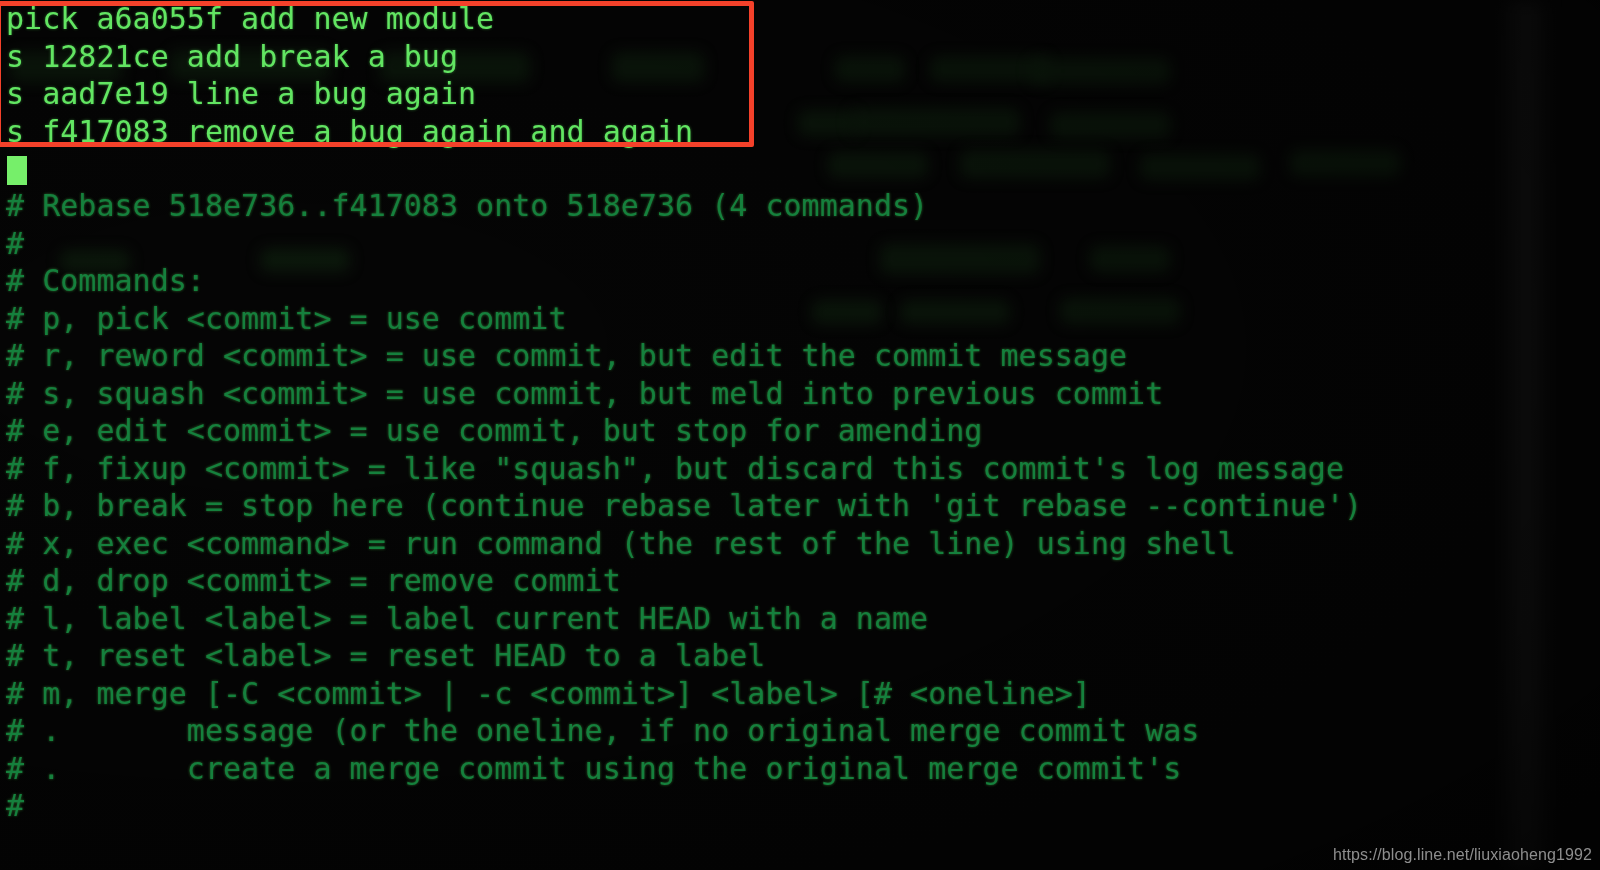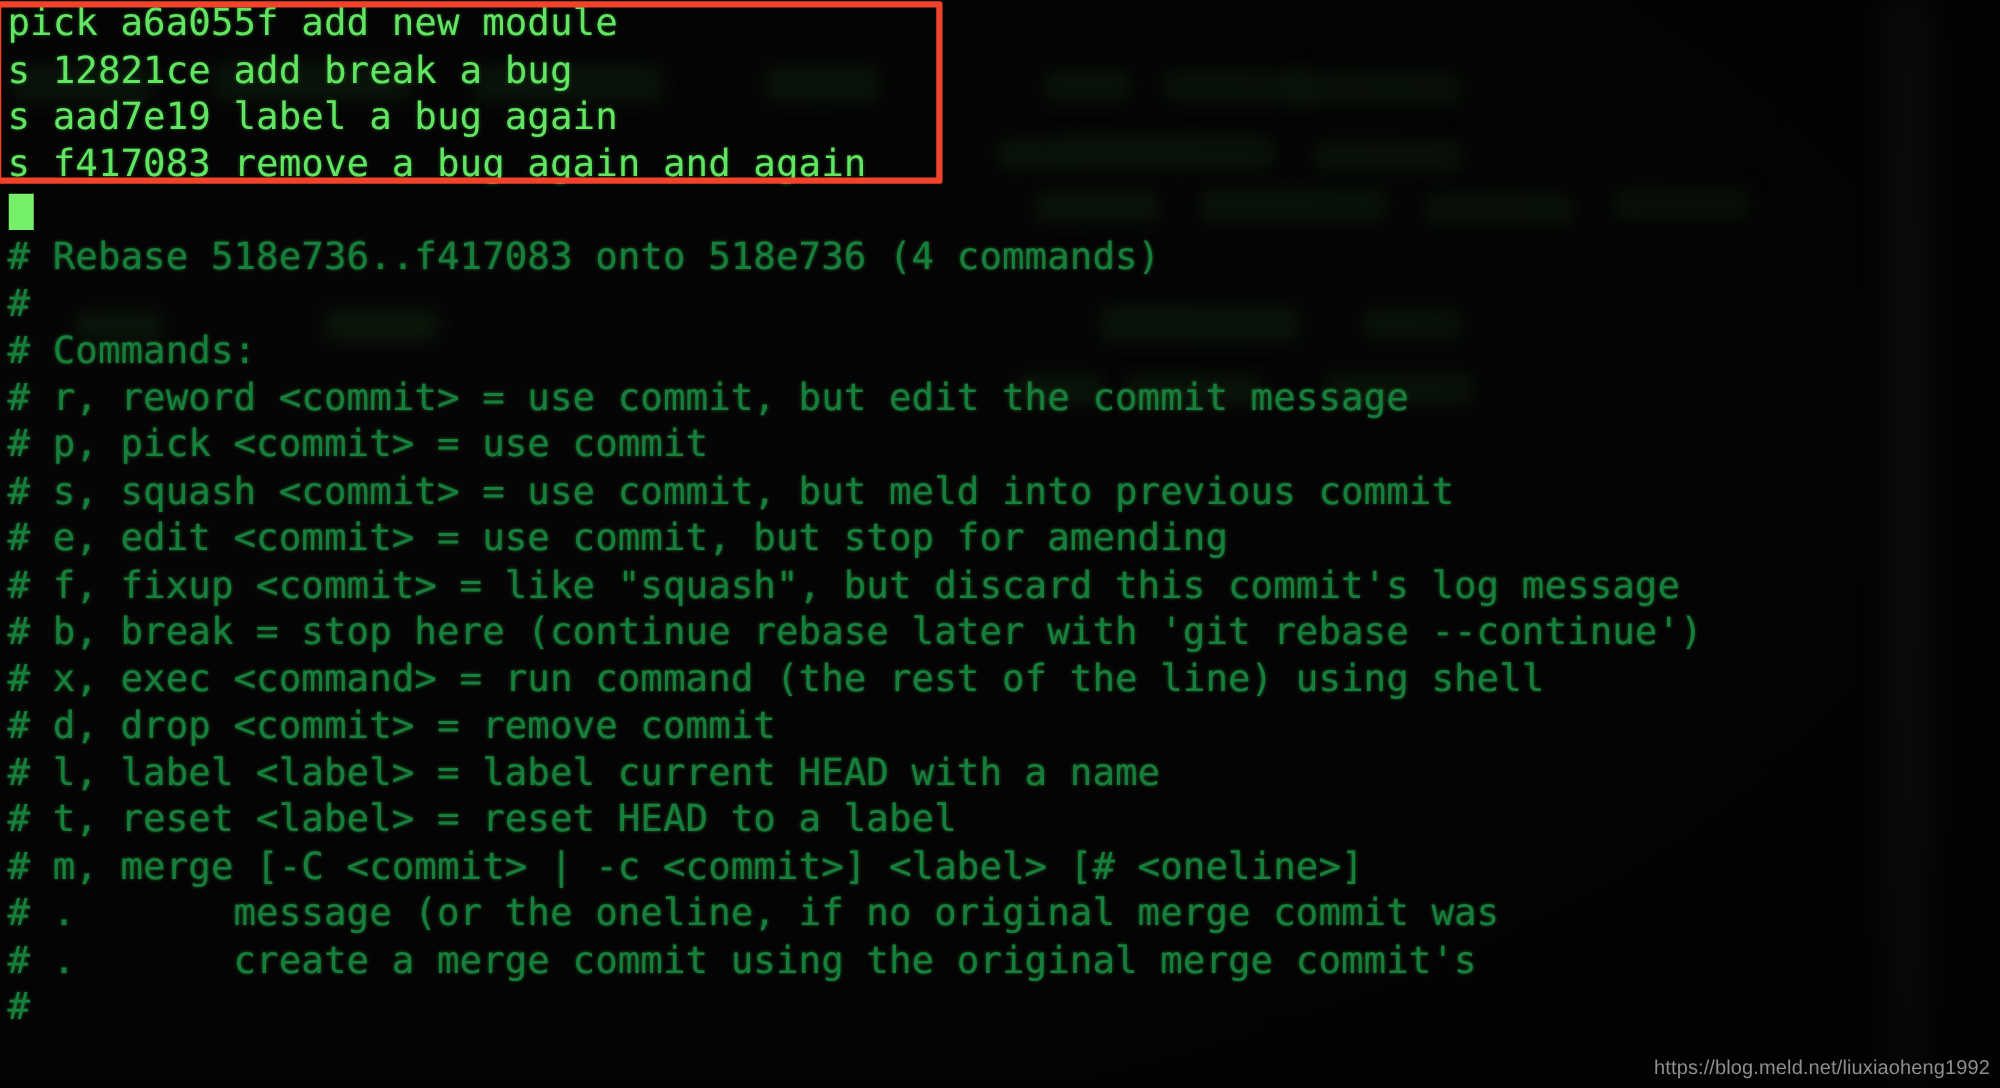--- a/index.html
+++ b/index.html
@@ -160,42 +160,42 @@
     <div class="ghost" style="left:60px;  top:250px; width:70px;  height:22px;"></div>
   </div>
 
   <div class="light-band"></div>
   <div class="vignette"></div>
 
   <div class="terminal">
 
     <div class="line todo">pick a6a055f add new module</div>
     <div class="line todo">s 12821ce add break a bug</div>
-    <div class="line todo">s aad7e19 label a bug again</div>
+    <div class="line todo">s aad7e19 line a bug again</div>
     <div class="line todo">s f417083 remove a bug again and again</div>
 
     <div class="line cursorline"><span class="block-cursor"></span></div>
 
     <div class="line comment"># Rebase 518e736..f417083 onto 518e736 (4 commands)</div>
     <div class="line comment">#</div>
     <div class="line comment"># Commands:</div>
+    <div class="line comment"># p, pick &lt;commit&gt; = use commit</div>
     <div class="line comment"># r, reword &lt;commit&gt; = use commit, but edit the commit message</div>
-    <div class="line comment"># p, pick &lt;commit&gt; = use commit</div>
     <div class="line comment"># s, squash &lt;commit&gt; = use commit, but meld into previous commit</div>
     <div class="line comment"># e, edit &lt;commit&gt; = use commit, but stop for amending</div>
     <div class="line comment"># f, fixup &lt;commit&gt; = like "squash", but discard this commit's log message</div>
     <div class="line comment"># b, break = stop here (continue rebase later with 'git rebase --continue')</div>
     <div class="line comment"># x, exec &lt;command&gt; = run command (the rest of the line) using shell</div>
     <div class="line comment"># d, drop &lt;commit&gt; = remove commit</div>
     <div class="line comment"># l, label &lt;label&gt; = label current HEAD with a name</div>
     <div class="line comment"># t, reset &lt;label&gt; = reset HEAD to a label</div>
     <div class="line comment"># m, merge [-C &lt;commit&gt; | -c &lt;commit&gt;] &lt;label&gt; [# &lt;oneline&gt;]</div>
     <div class="line comment"># .       message (or the oneline, if no original merge commit was</div>
     <div class="line comment"># .       create a merge commit using the original merge commit's</div>
     <div class="line comment">#</div>
 
   </div>
 
   <div class="red-box"></div>
 
-  <div class="watermark">https://blog.meld.net/liuxiaoheng1992</div>
+  <div class="watermark">https://blog.line.net/liuxiaoheng1992</div>
 
 </div>
 
 </body></html>

